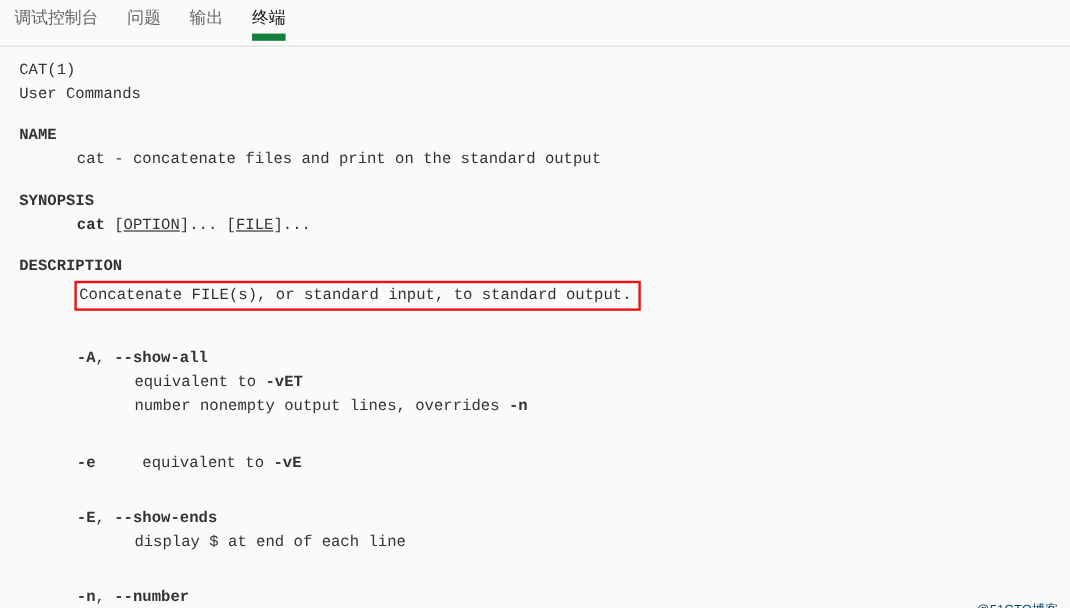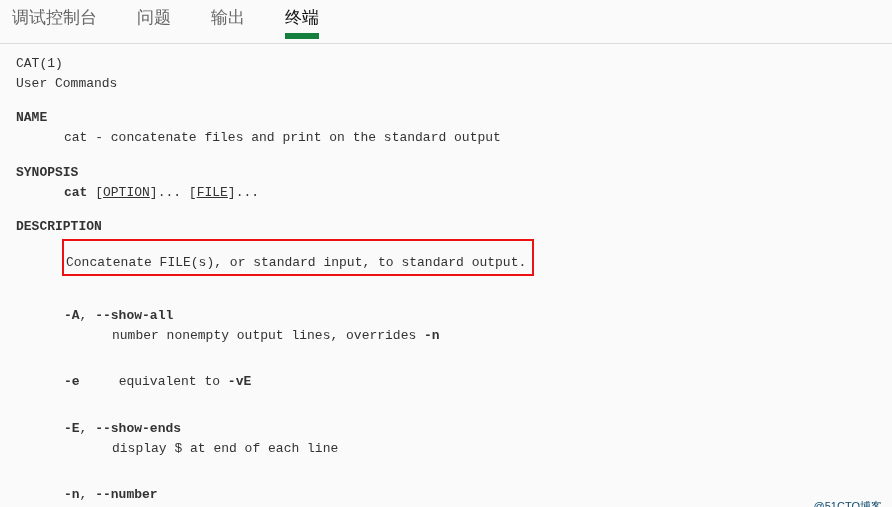--- a/index.html
+++ b/index.html
@@ -1,30 +1,30 @@
 <!DOCTYPE html>
 <html><head>
 <meta charset="utf-8">
 <style>
   html,body{margin:0;padding:0;width:892px;height:507px;overflow:hidden;
     font-family:Consolas,"Courier New",monospace;font-size:13px;color:#333;
     background:#fafafa;}
-  .tabbar{display:flex;gap:40px;padding:6px 12px 4px 12px;font-size:17px;
+  .tabbar{display:flex;gap:24px;padding:6px 12px 4px 12px;font-size:14px;
     color:#666;font-family:Liberation Mono, monospace;
     border-bottom:1px solid #ddd;}
   .tabbar .tab{padding-bottom:4px;cursor:pointer;}
   .tabbar .tab.active{color:#111;border-bottom:6px solid #15803d;}
   .pane{position:relative;padding:10px 16px 16px 16px;line-height:1.55;}
   .hdr{display:flex;justify-content:space-between;margin-bottom:14px;flex-direction:column;}
   .bold{font-weight:bold;}
   .sect{font-weight:bold;margin-top:6px;}
   .ind1{padding-left:48px;}
   .ind2{padding-left:96px;}
   .ul{text-decoration:underline;}
-  .hl{display:inline-block;border:2px solid #e11;padding:12px 6px 1px 2px;
+  .hl{display:inline-block;border:2px solid #e11;padding:0 6px 1px 2px;
     margin-left:46px;margin-top:2px;margin-bottom:4px;text-align:right;}
   .blk{margin-top:26px;}
   .wm{position:absolute;right:10px;bottom:6px;color:#0c4a6e;
     font-family:Liberation Sans, sans-serif;font-size:11px;pointer-events:none;}
 </style>
 </head>
 <body>
 
 <div class="tabbar">
   <div class="tab">调试控制台</div>
@@ -48,20 +48,23 @@
   </div>
 
   <div class="sect" style="margin-top:14px">DESCRIPTION</div>
   <div>
     <span class="hl">Concatenate FILE(s), or standard input, to standard output.</span>
   </div>
 
   <div class="blk ind1">
     <span class="bold">-A</span><span>, </span><span class="bold">--show-all</span>
   </div>
+  <div class="ind2">
+    <span>equivalent to </span><span class="bold">-vET</span>
+  </div>
 
   <div class="ind2">
     <span>number nonempty output lines, overrides </span><span class="bold">-n</span>
   </div>
 
   <div class="blk ind1">
     <span class="bold">-e</span>
     &nbsp;&nbsp;&nbsp;&nbsp;<span>equivalent to </span><span class="bold">-vE</span>
   </div>
 

